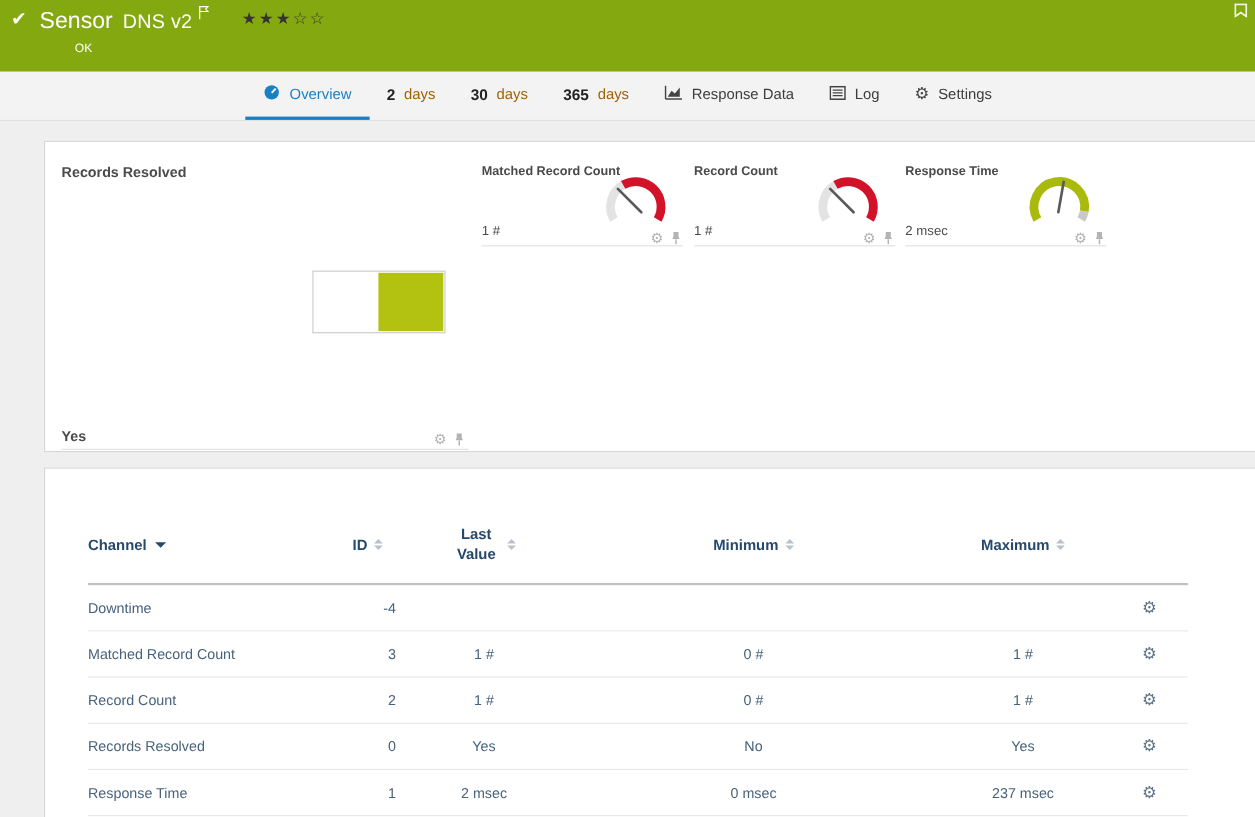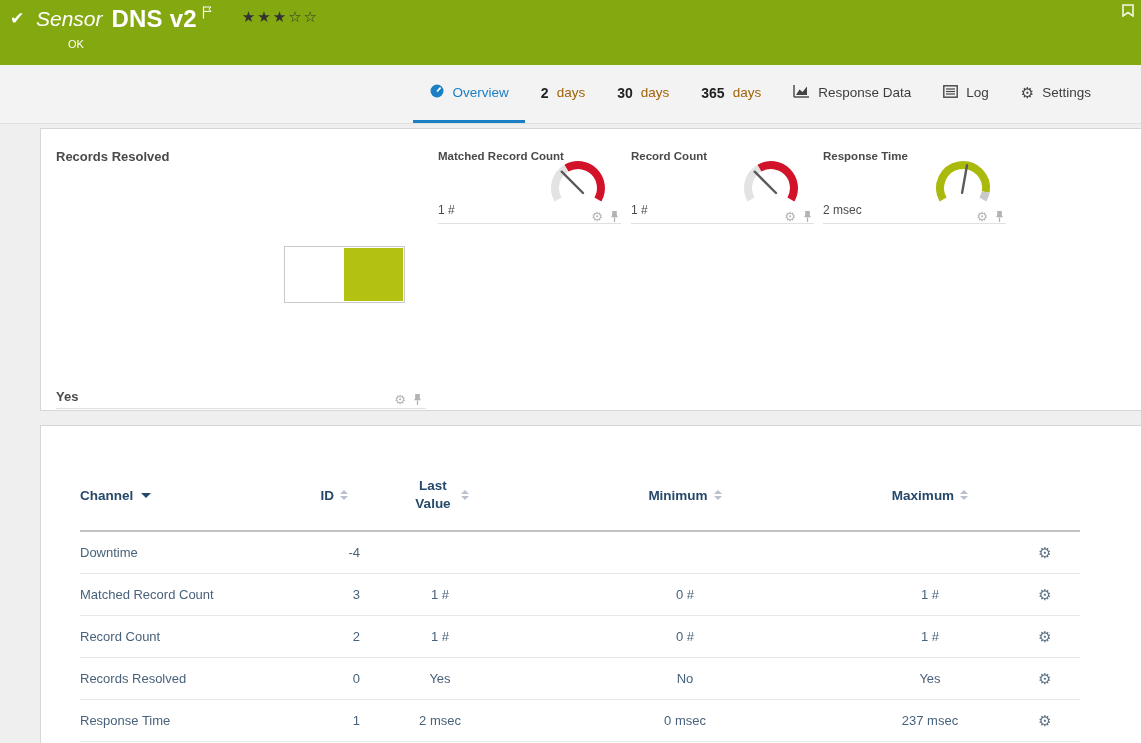--- a/index.html
+++ b/index.html
@@ -3,29 +3,29 @@
 <meta charset="utf-8">
 <style>
   html,body{margin:0;padding:0}
   body{font-family:"Liberation Sans","DejaVu Sans",sans-serif;background:#efefef}
   .app{position:relative;width:1141px;height:743px;overflow:hidden;background:#efefef}
 
   
   .hdr{position:relative;height:65px;background:#84a80f;color:#fff}
   .hdr-check{position:absolute;left:10px;top:8px;font-size:17px;font-weight:bold}
   .hdr-titleline{position:absolute;left:36px;top:5px;display:flex;align-items:center}
-  .hdr-kind{font-style:italic;font-size:21px;font-weight:500;margin-right:9px}
-  .hdr-name{font-size:24px;font-weight:bold;letter-spacing:.2px}
+  .hdr-kind{font-size:21px;font-weight:500;margin-right:9px}
+  .hdr-name{font-size:18px;font-weight:normal;letter-spacing:.2px}
   .hdr-flag{margin-left:5px;margin-bottom:10px}
   .hdr-stars{margin-left:30px;margin-top:-4px;font-size:15px;letter-spacing:2px;color:#333;cursor:pointer}
   .hdr-ok{position:absolute;left:68px;top:38px;font-size:11px;font-weight:normal}
   .hdr-corner{position:absolute;right:7px;top:3px;opacity:.9}
 
   
-  .tabs{display:flex;justify-content:flex-end;align-items:stretch;height:59px;
+  .tabs{display:flex;justify-content:center;align-items:stretch;height:45px;
         padding:0 34px;background:#f3f3f3;border-bottom:1px solid #e0e0e0;box-sizing:border-box}
   .tab{display:flex;align-items:center;gap:8px;padding:0 16px;border-bottom:3px solid transparent;
        box-sizing:border-box;font-size:13.5px;color:#3d3d3d;cursor:pointer;white-space:nowrap}
   .tab.active{color:#1b7fc4;border-bottom-color:#1b7fc4}
   .tab .num{font-weight:bold;color:#222;font-size:14px}
   .tab .days{color:#a16207}
   .tab .gearchar{font-size:15px;color:#444;line-height:1}
 
   
   .panel{position:absolute;left:40px;right:-2px;background:#fff;border:1px solid #d6d6d6;box-sizing:border-box}

